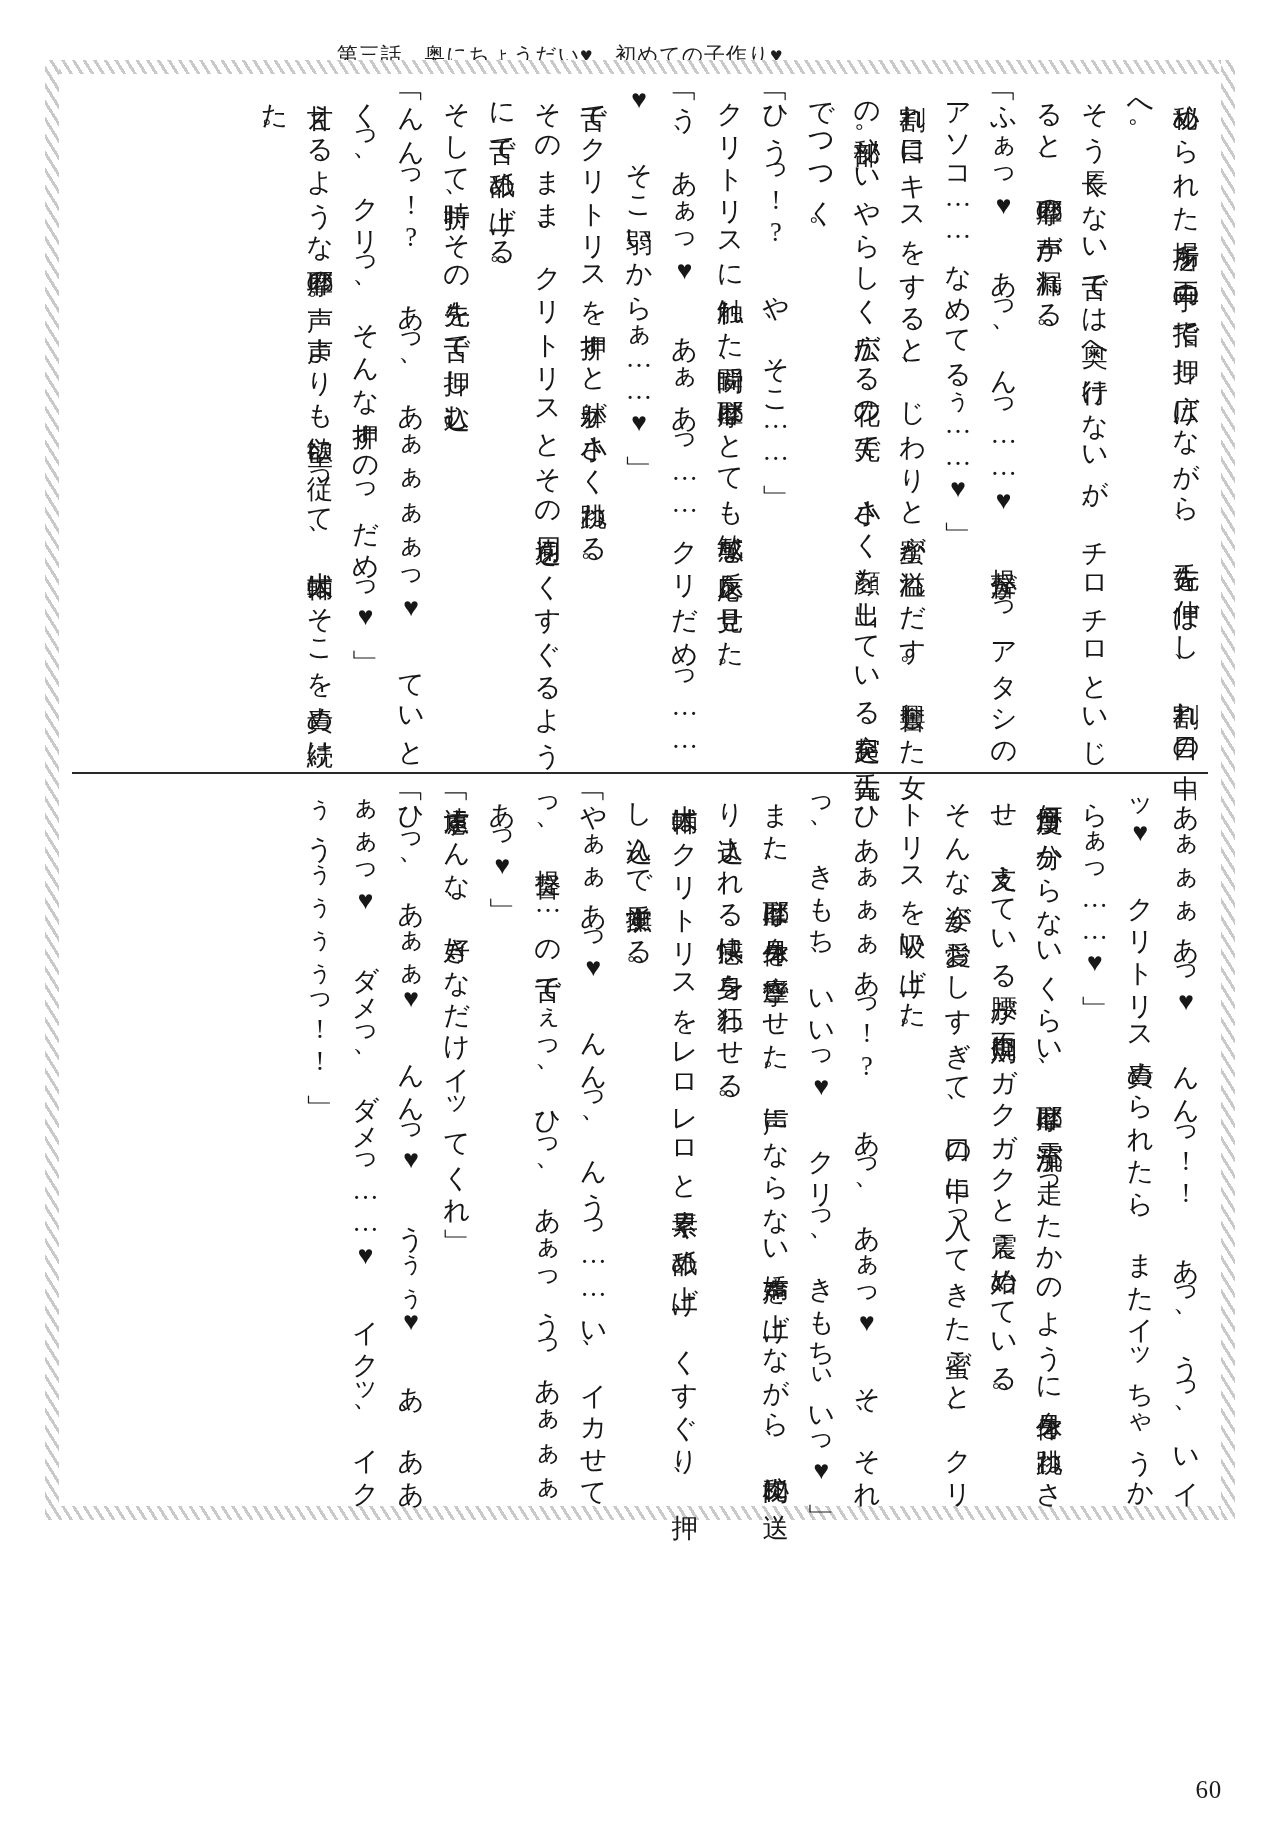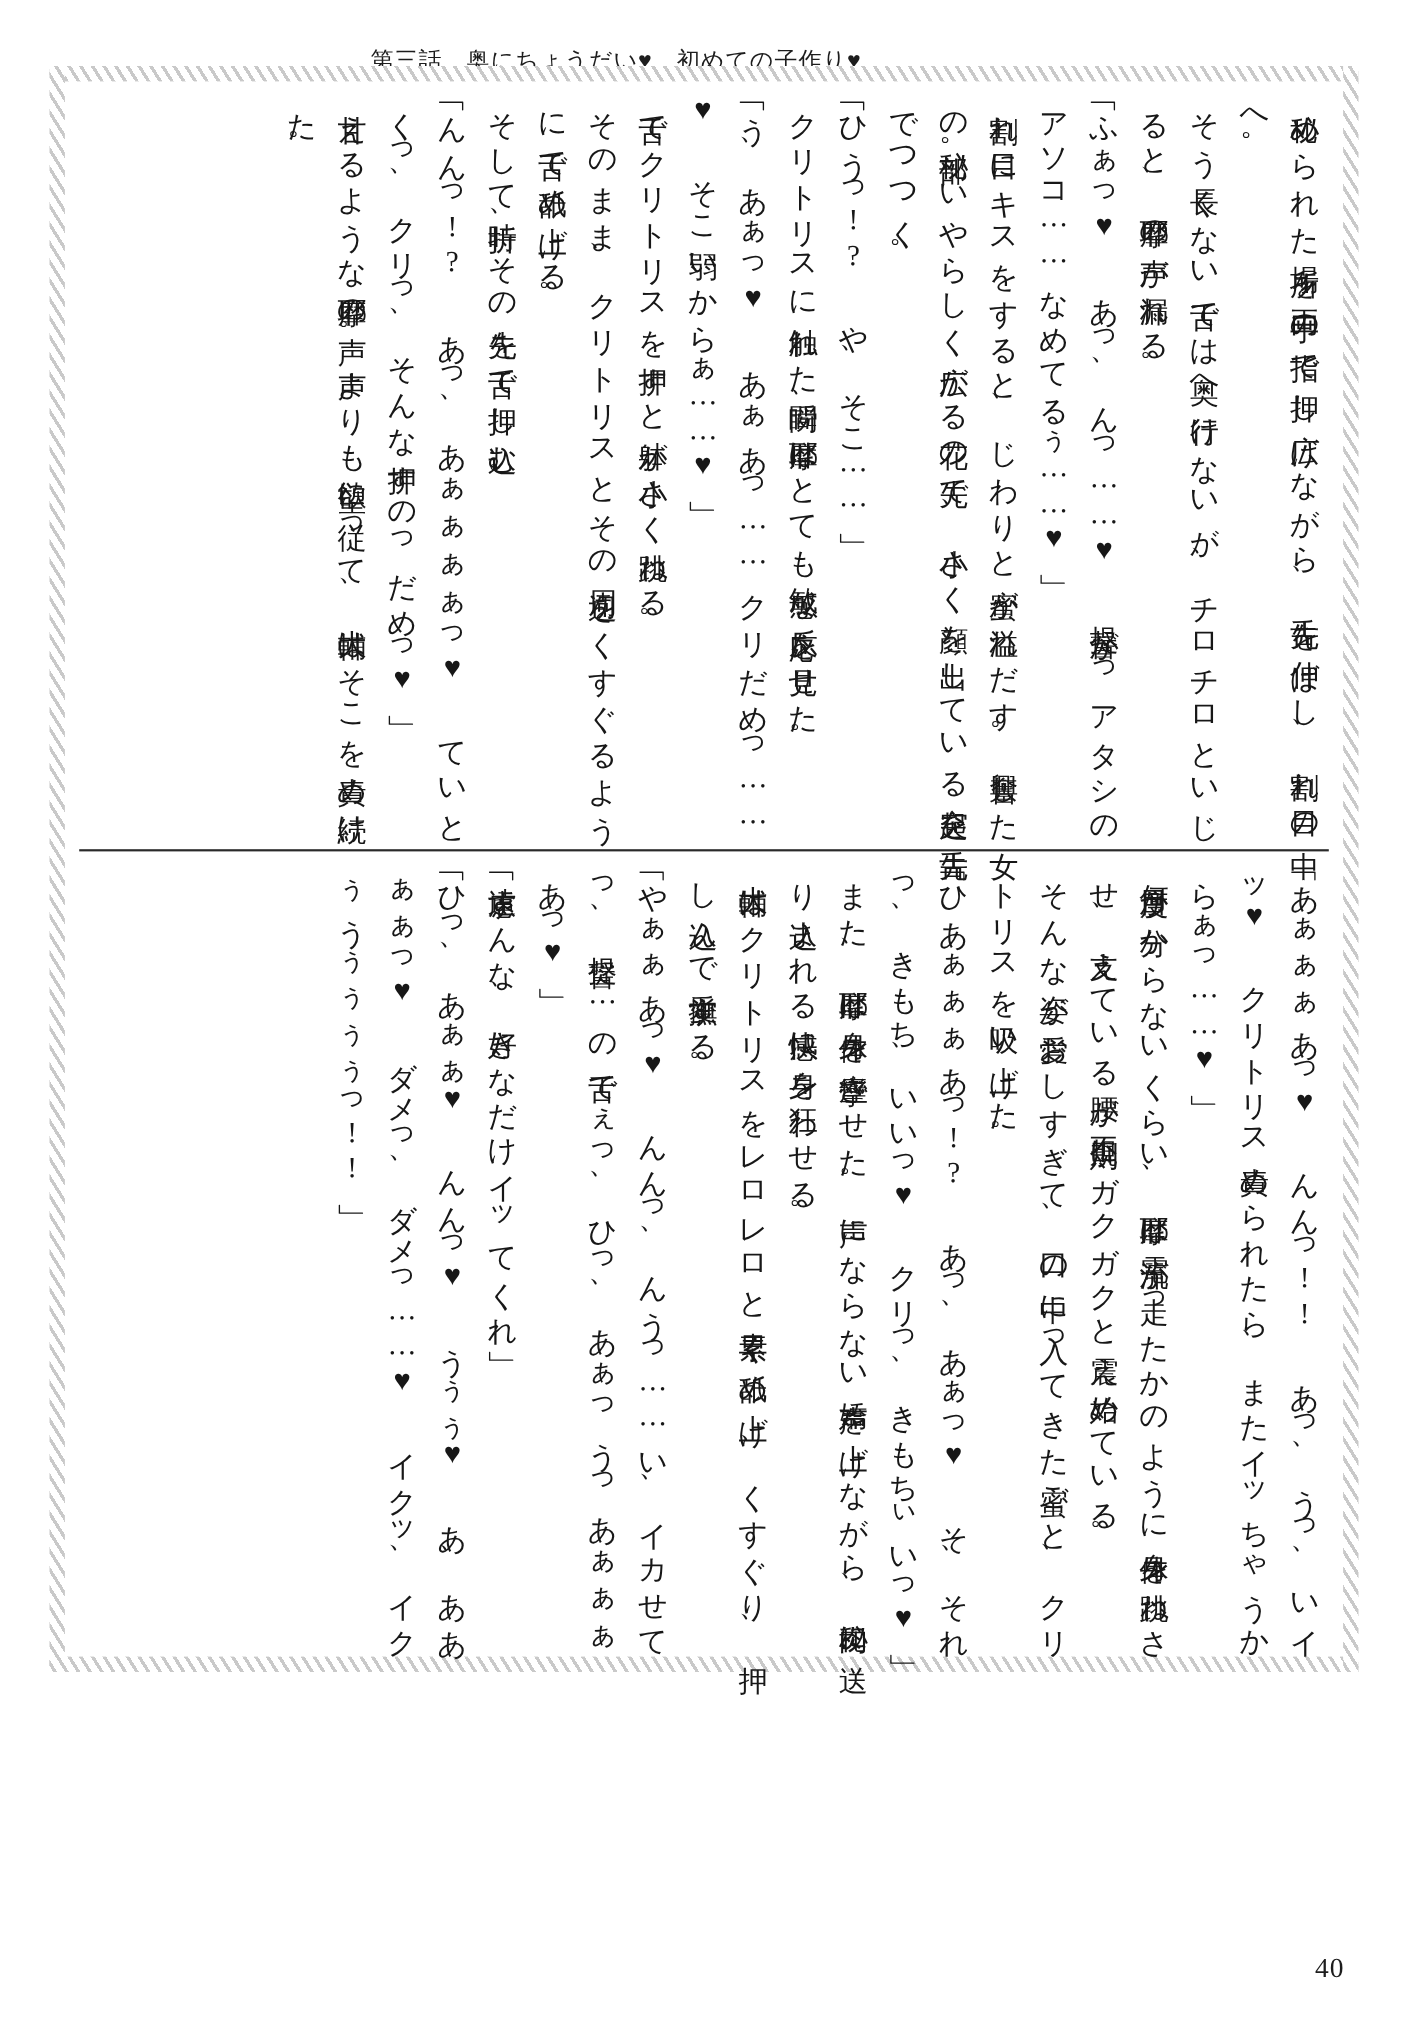--- a/index.html
+++ b/index.html
@@ -144,13 +144,13 @@
     <p class="noindent">大輔はクリトリスをレロレロと素早く舐め上げ、くすぐり、押し込んで愛撫する。</p>
     <p class="noindent">「やぁぁあっ♥　んんっ、んうっ……い、イカせてっ、提督……の舌でぇっ、ひっ、あぁっうっあぁぁぁあっ♥」</p>
     <p class="noindent">「遠慮すんな、好きなだけイッてくれ」</p>
     <p class="noindent">「ひっ、あぁぁ♥　んんっ♥　うぅぅ♥　あ、ああぁぁっ♥　ダメっ、ダメっ……♥　イクッ、イクぅうぅぅぅぅっ!!」</p>
   </div>
 
 </div>
 
 <div class="divider"></div>
 
-<div class="folio">40</div>
+<div class="folio">60</div>
 
 </body></html>

